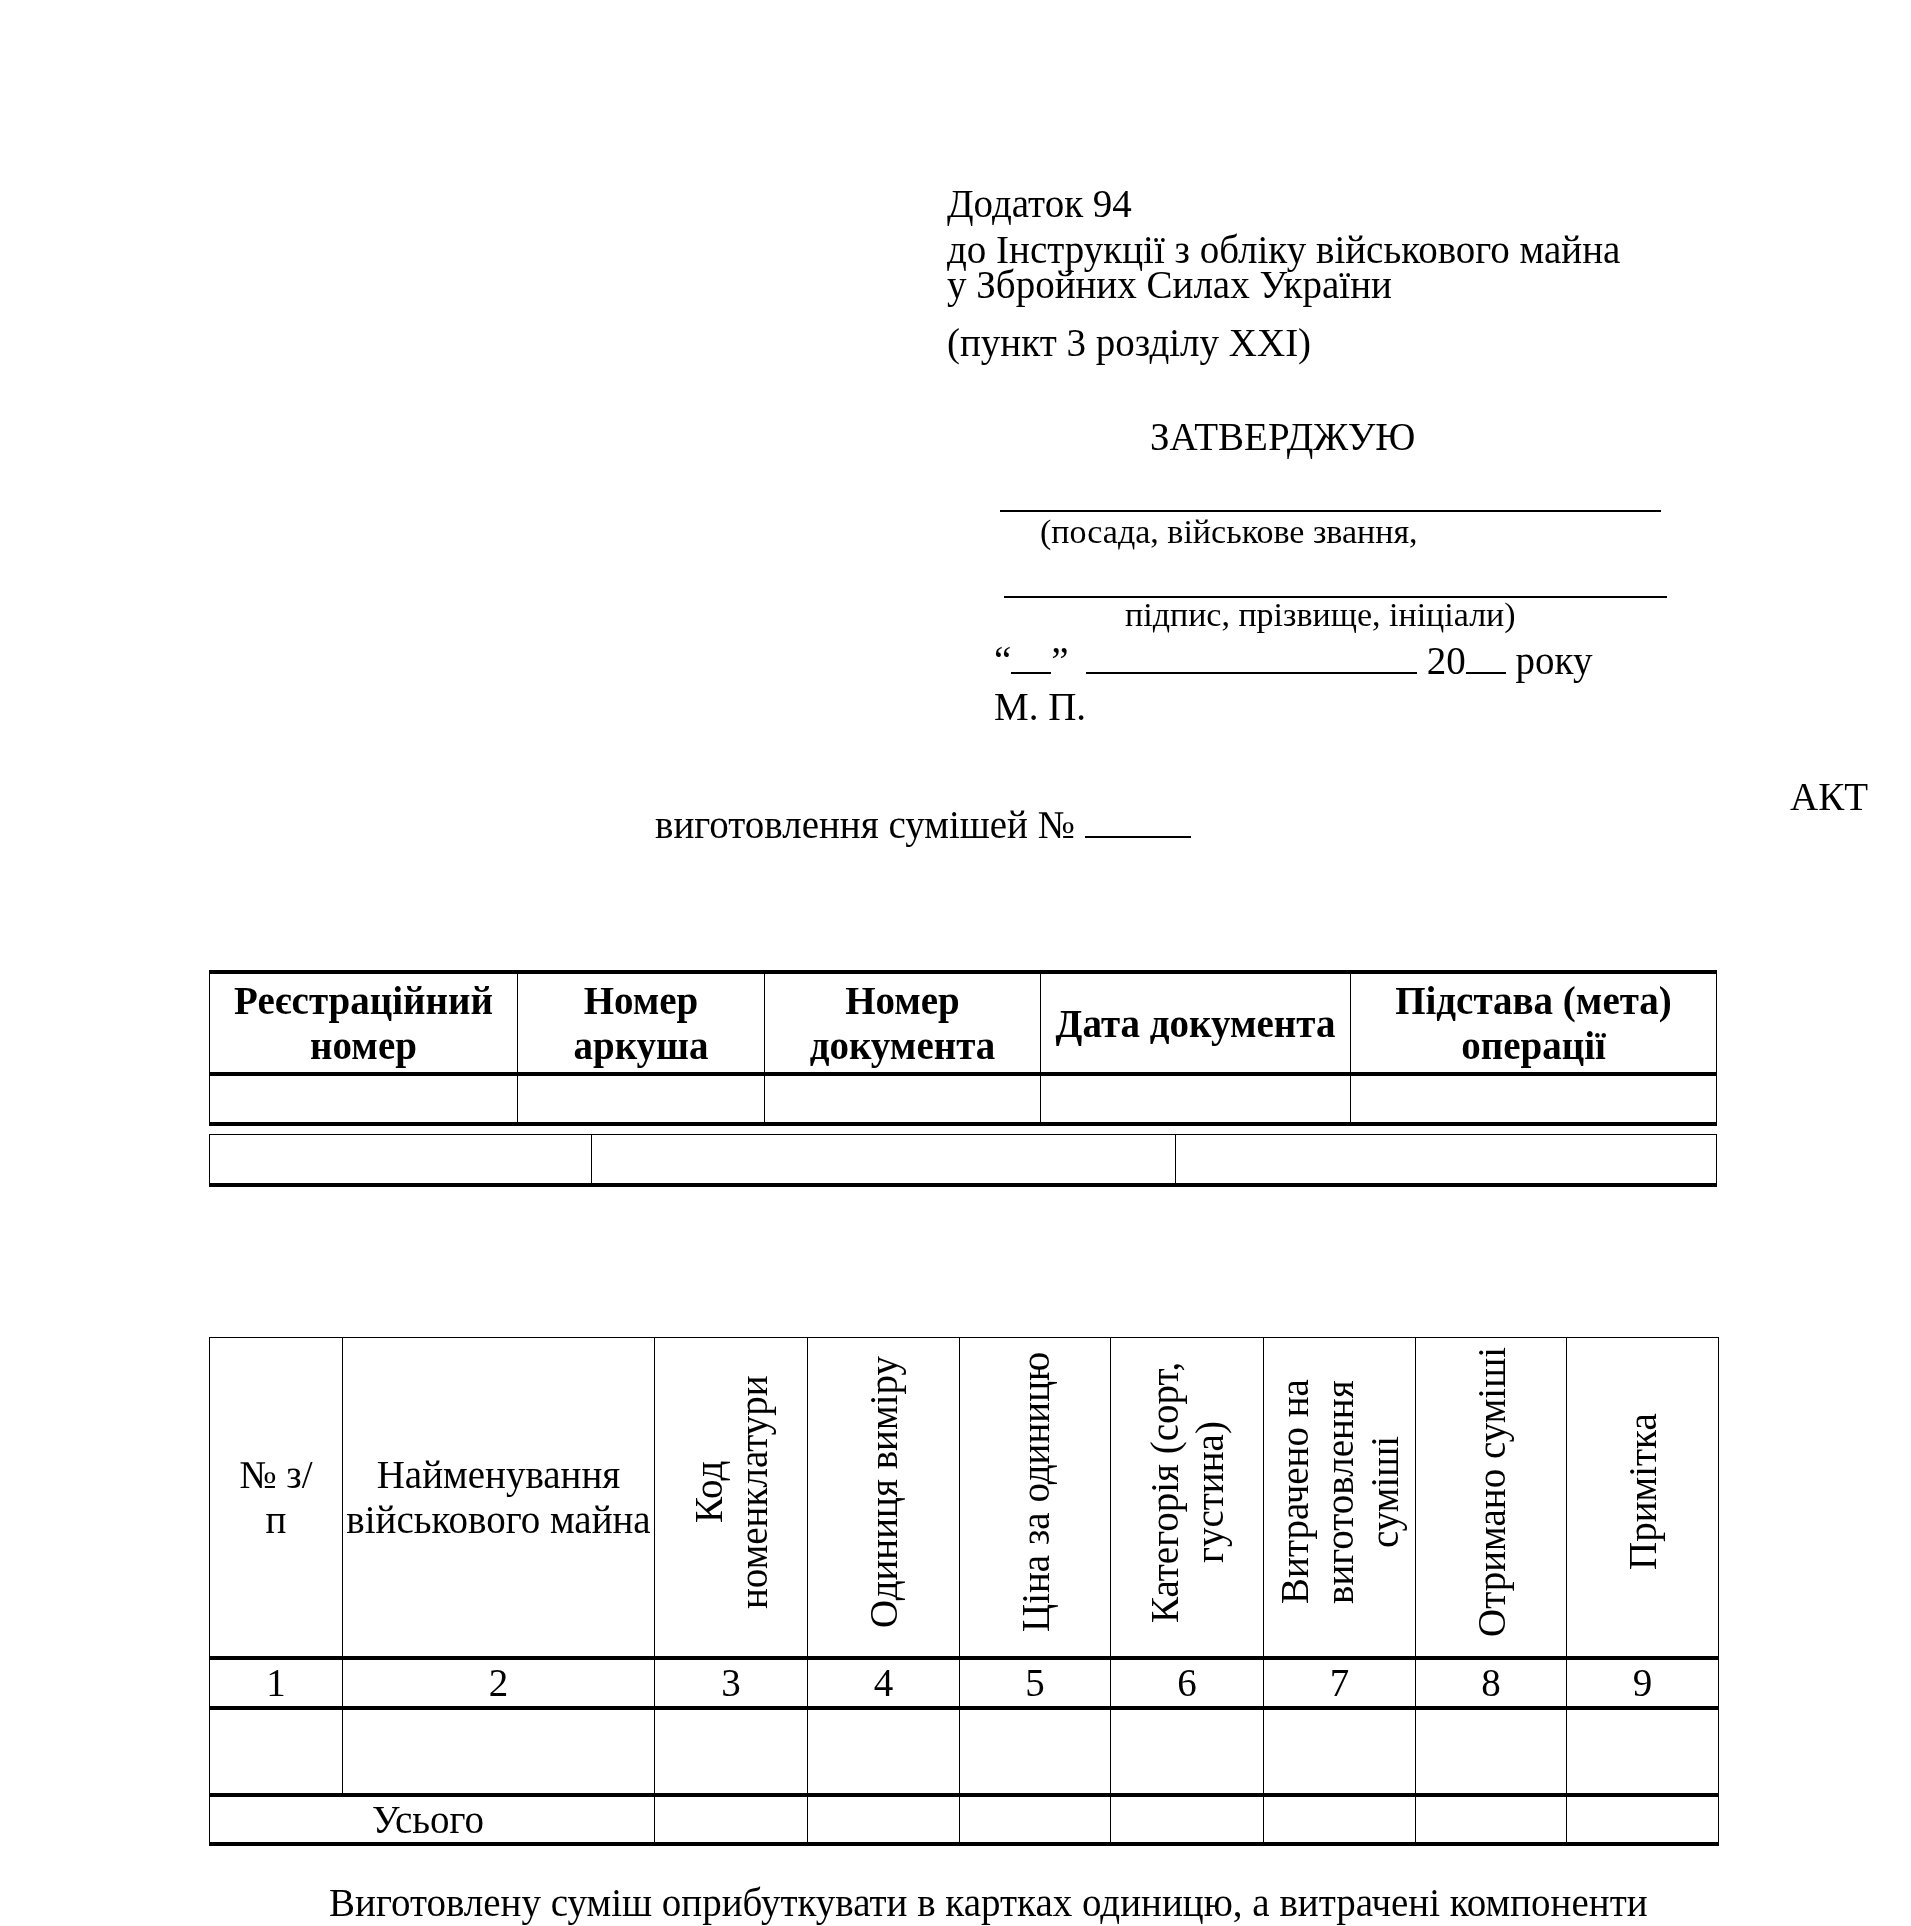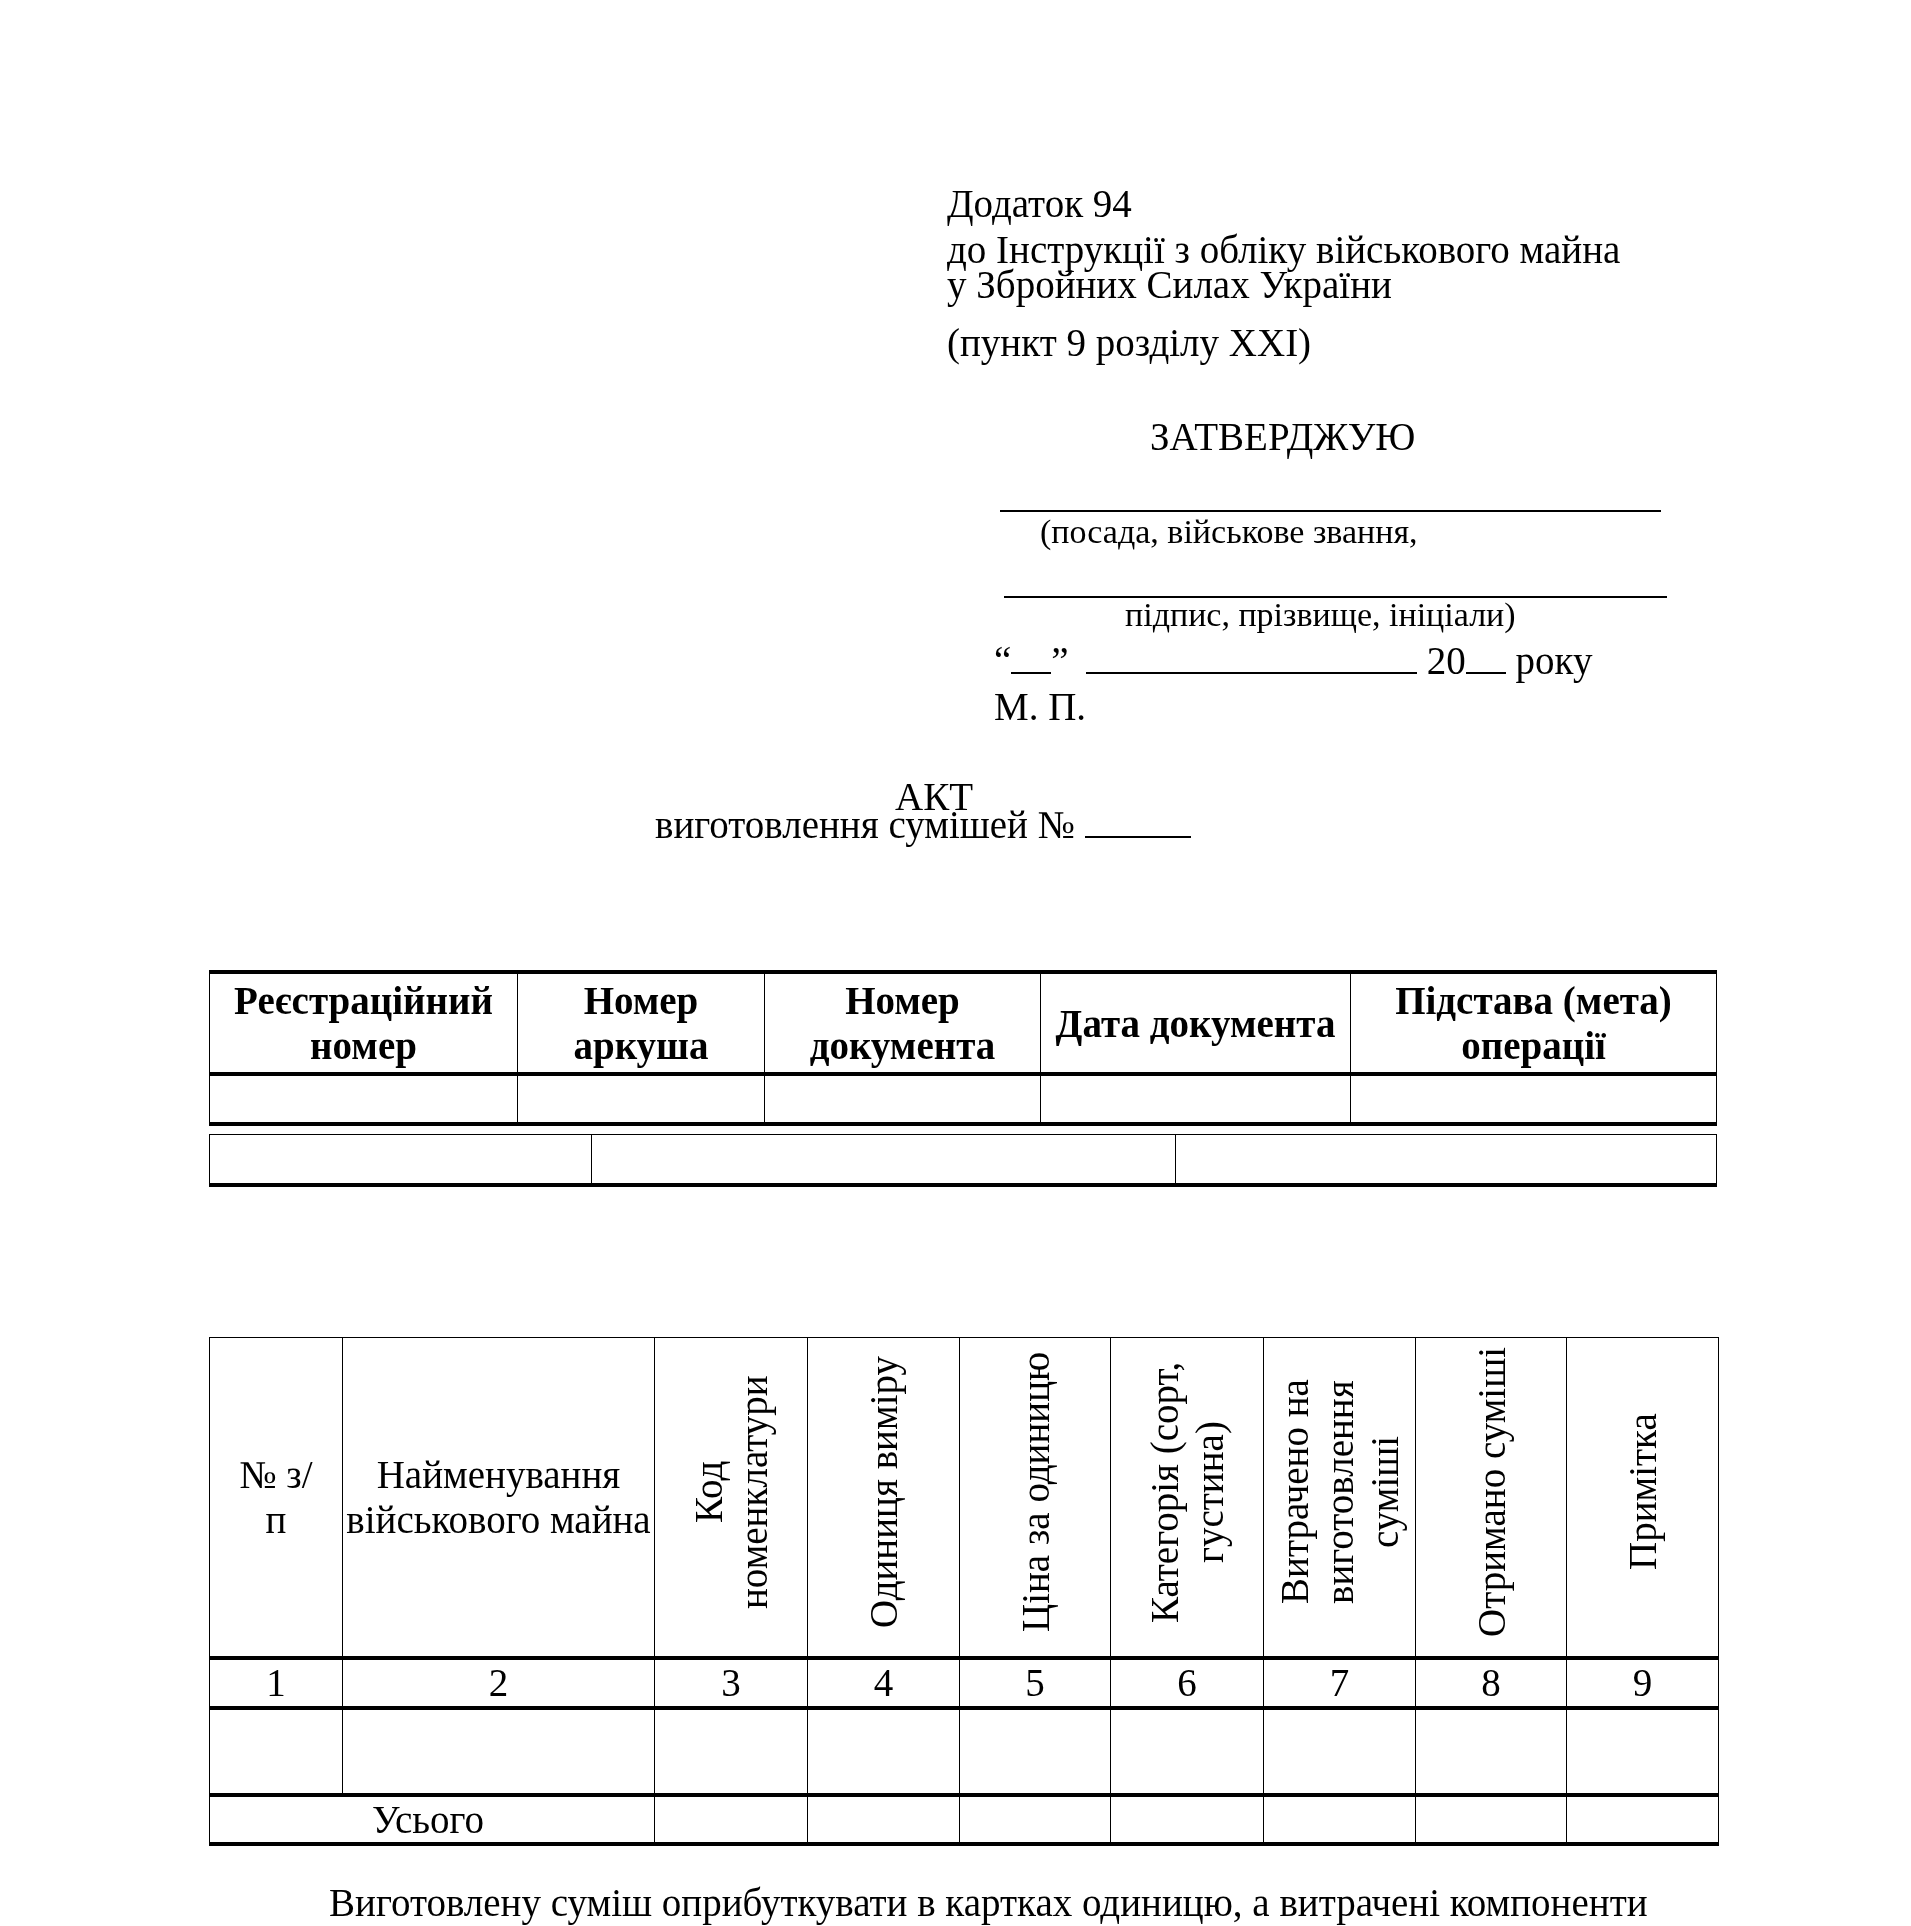--- a/index.html
+++ b/index.html
@@ -18,37 +18,37 @@
   .grid tr.thick-bottom td { border-bottom-width:4.6px; }
   .vert { display:inline-block; writing-mode:vertical-rl; transform:rotate(180deg);
           white-space:normal; text-align:center; }
 </style>
 </head>
 <body>
 
 <div class="abs t" style="left:947px; top:181px;">Додаток 94</div>
 <div class="abs t" style="left:947px; top:227px;">до Інструкції з обліку військового майна</div>
 <div class="abs t" style="left:947px; top:262px;">у Збройних Силах України</div>
-<div class="abs t" style="left:947px; top:320px;">(пункт 9 розділу XXI)</div>
+<div class="abs t" style="left:947px; top:320px;">(пункт 3 розділу XXI)</div>
 
 <div class="abs t" style="left:1150px; top:414px;">ЗАТВЕРДЖУЮ</div>
 <div class="line" style="left:1000px; top:510px; width:661px;"></div>
 <div class="abs s" style="left:1040px; top:512px;">(посада, військове звання,</div>
 <div class="line" style="left:1004px; top:596px; width:663px;"></div>
 <div class="abs s" style="left:1125px; top:595px;">підпис, прізвище, ініціали)</div>
 
 <div class="abs t" style="left:994px; top:638px;">
   <span>“</span><span style="display:inline-block;width:40px;border-bottom:2.3px solid #000;height:31px;"></span><span>”</span>
   <span style="display:inline-block;width:331px;border-bottom:2.3px solid #000;height:31px;margin-left:7.7px;"></span>
   <span>20</span><span style="display:inline-block;width:40px;border-bottom:2.3px solid #000;height:31px;"></span>
   <span>року</span>
 </div>
 <div class="abs t" style="left:994px; top:684px;">М. П.</div>
 
-<div class="abs t" style="left:0; width:1868px; text-align:center; top:774px;">АКТ</div>
+<div class="abs t" style="left:0; width:1868px; text-align:right; top:774px;">АКТ</div>
 <div class="abs t" style="left:655px; top:802px;">
   <span>виготовлення сумішей №</span>
   <span style="display:inline-block;width:106px;border-bottom:2.3px solid #000;height:31px;"></span>
 </div>
 
 <table class="grid" style="left:209px; top:970px; width:1507px;font-weight:bold;">
   <colgroup>
     <col style="width:308px">
       <col style="width:247px">
       <col style="width:276px">

